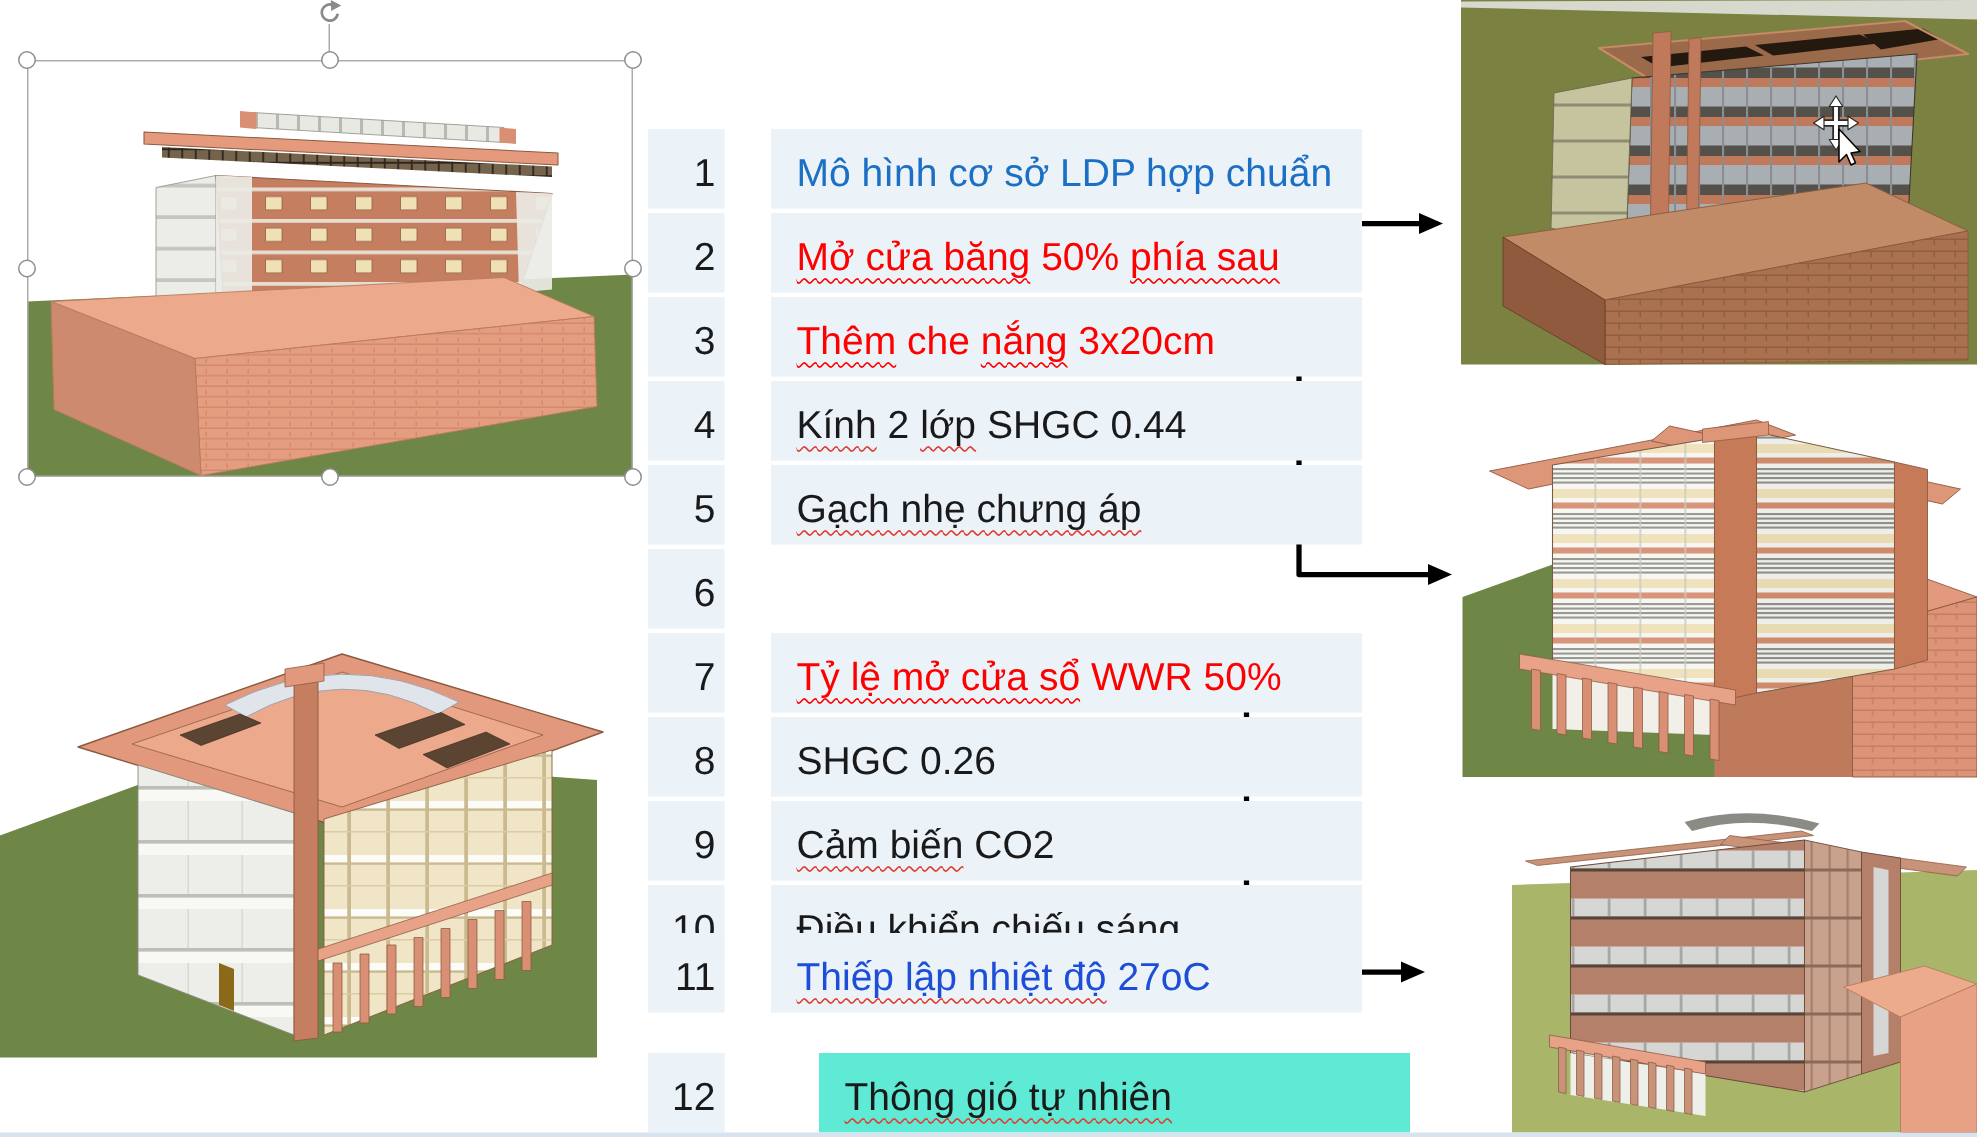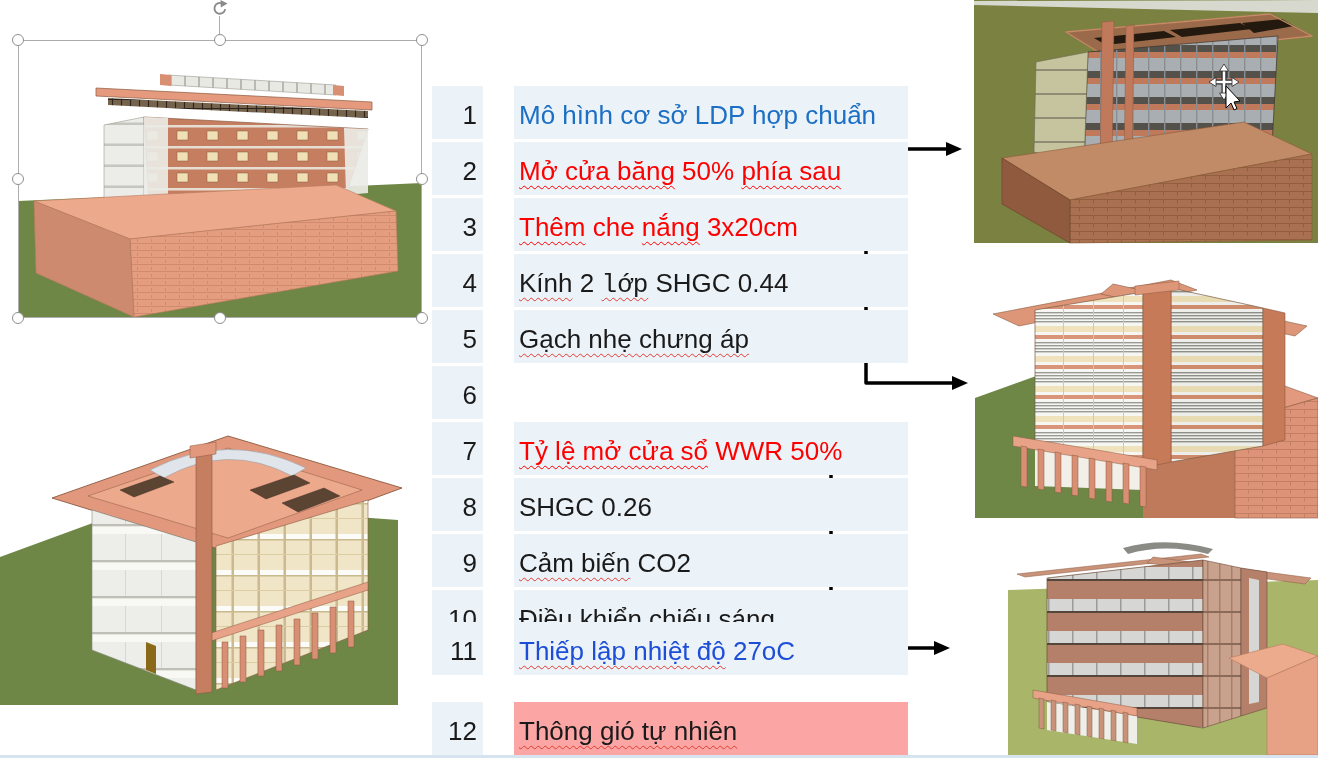--- a/index.html
+++ b/index.html
@@ -4,21 +4,21 @@
 <style>
   html,body{margin:0;padding:0;background:#fff;}
   .stage{position:relative;width:1318px;height:759px;background:#ffffff;overflow:hidden;
          font-family:"Liberation Sans","DejaVu Sans",sans-serif;}
   #scene{position:absolute;left:0;top:0;}
   #scene polygon,#scene rect,#scene path{stroke-linejoin:round;}
   
   .trow{position:absolute;left:432px;width:476px;height:53px;font-size:26px;line-height:59px;white-space:nowrap;}
   .tnum{position:absolute;left:0;top:0;width:51px;height:53px;text-align:right;box-sizing:border-box;
         padding-right:6px;color:#1a1a1a;}
-  .ttxt{position:absolute;left:82px;top:0;width:394px;height:53px;box-sizing:border-box;padding-left:5px;overflow:visible;}
+  .ttxt{position:absolute;left:82px;top:0;width:394px;height:53px;box-sizing:border-box;padding-left:17px;overflow:visible;}
   .wavy{text-decoration-line:underline;text-decoration-style:wavy;text-decoration-thickness:1px;
         text-underline-offset:5px;}
   
   .selbox{position:absolute;left:18px;top:40px;width:404px;height:278px;border:1px solid #ACACAC;box-sizing:border-box;pointer-events:none;}
   .handle{position:absolute;width:12px;height:12px;box-sizing:border-box;border:1.5px solid #8E8E8E;background:#fff;border-radius:50%;}
   .stem{position:absolute;left:219px;top:16px;width:1px;height:24px;background:#ACACAC;}
   .bstrip{position:absolute;left:0;top:755px;width:1318px;height:3px;background:#D7E4F0;}
 </style>
 </head>
 <body>
@@ -276,21 +276,21 @@
       <div class="trow" style="top: 142px;">
         <div class="tnum" style="background: rgb(235, 242, 248);">2</div>
         <div class="ttxt" style="background: rgb(235, 242, 248); color: rgb(255, 0, 0);"><span class="wavy" style="text-decoration-color: rgb(255, 0, 0);">Mở cửa băng</span><span> 50% </span><span class="wavy" style="text-decoration-color: rgb(255, 0, 0);">phía sau</span></div>
       </div>
       <div class="trow" style="top: 198px;">
         <div class="tnum" style="background: rgb(235, 242, 248);">3</div>
         <div class="ttxt" style="background: rgb(235, 242, 248); color: rgb(255, 0, 0);"><span class="wavy" style="text-decoration-color: rgb(255, 0, 0);">Thêm</span><span> che </span><span class="wavy" style="text-decoration-color: rgb(255, 0, 0);">nắng</span><span> 3x20cm</span></div>
       </div>
       <div class="trow" style="top: 254px;">
         <div class="tnum" style="background: rgb(235, 242, 248);">4</div>
-        <div class="ttxt" style="background: rgb(235, 242, 248); color: rgb(26, 26, 26);"><span class="wavy" style="text-decoration-color: rgb(224, 60, 49);">Kính</span><span> 2 </span><span class="wavy" style="text-decoration-color: rgb(224, 60, 49); font-family: Liberation Mono, monospace;">lớp</span><span> SHGC 0.44</span></div>
+        <div class="ttxt" style="background: rgb(235, 242, 248); color: rgb(26, 26, 26);"><span class="wavy" style="text-decoration-color: rgb(224, 60, 49);">Kính</span><span> 2 </span><span class="wavy" style="text-decoration-color: rgb(224, 60, 49);">lớp</span><span> SHGC 0.44</span></div>
       </div>
       <div class="trow" style="top: 310px;">
         <div class="tnum" style="background: rgb(235, 242, 248);">5</div>
         <div class="ttxt" style="background: rgb(235, 242, 248); color: rgb(26, 26, 26);"><span class="wavy" style="text-decoration-color: rgb(224, 60, 49);">Gạch nhẹ chưng áp</span></div>
       </div>
       <div class="trow" style="top: 366px;">
         <div class="tnum" style="background: rgb(235, 242, 248);">6</div>
       </div>
       <div class="trow" style="top: 422px;">
         <div class="tnum" style="background: rgb(235, 242, 248);">7</div>
@@ -307,21 +307,21 @@
       <div class="trow" style="top: 590px;">
         <div class="tnum" style="background: rgb(235, 242, 248);">10</div>
         <div class="ttxt" style="background: rgb(235, 242, 248); color: rgb(26, 26, 26);"><span class="wavy" style="text-decoration-color: rgb(224, 60, 49);">Điều khiển chiếu sáng</span></div>
       </div>
       <div class="trow" style="top: 622px;">
         <div class="tnum" style="background: rgb(235, 242, 248);">11</div>
         <div class="ttxt" style="background: rgb(235, 242, 248); color: #1d4ed8;"><span class="wavy" style="text-decoration-color: rgb(224, 60, 49);">Thiếp lập nhiệt độ</span><span> 27oC</span></div>
       </div>
       <div class="trow" style="top: 702px;">
         <div class="tnum" style="background: rgb(235, 242, 248);">12</div>
-        <div class="ttxt" style="background: #fca5a5; color: rgb(26, 26, 26);"><span class="wavy" style="text-decoration-color: rgb(224, 60, 49);">Thông gió tự nhiên</span></div>
+        <div class="ttxt" style="background: #5eead4; color: rgb(26, 26, 26); margin-left: 32px;"><span class="wavy" style="text-decoration-color: rgb(224, 60, 49);">Thông gió tự nhiên</span></div>
       </div>
     </div>
 
 <div>
   <div class="selbox"></div>
   <div class="stem"></div>
   <svg style="position:absolute;left:209px;top:0px;" width="22" height="17" viewBox="0 0 22 17">
     <path d="M16.2,9.2 a5.4,5.4 0 1 1 -3.2,-5.8" fill="none" stroke="#8A8A8A" stroke-width="1.8"></path>
     <polygon points="11.5,0 18.5,3.6 11.8,7.4" fill="#8A8A8A"></polygon>
   </svg>

